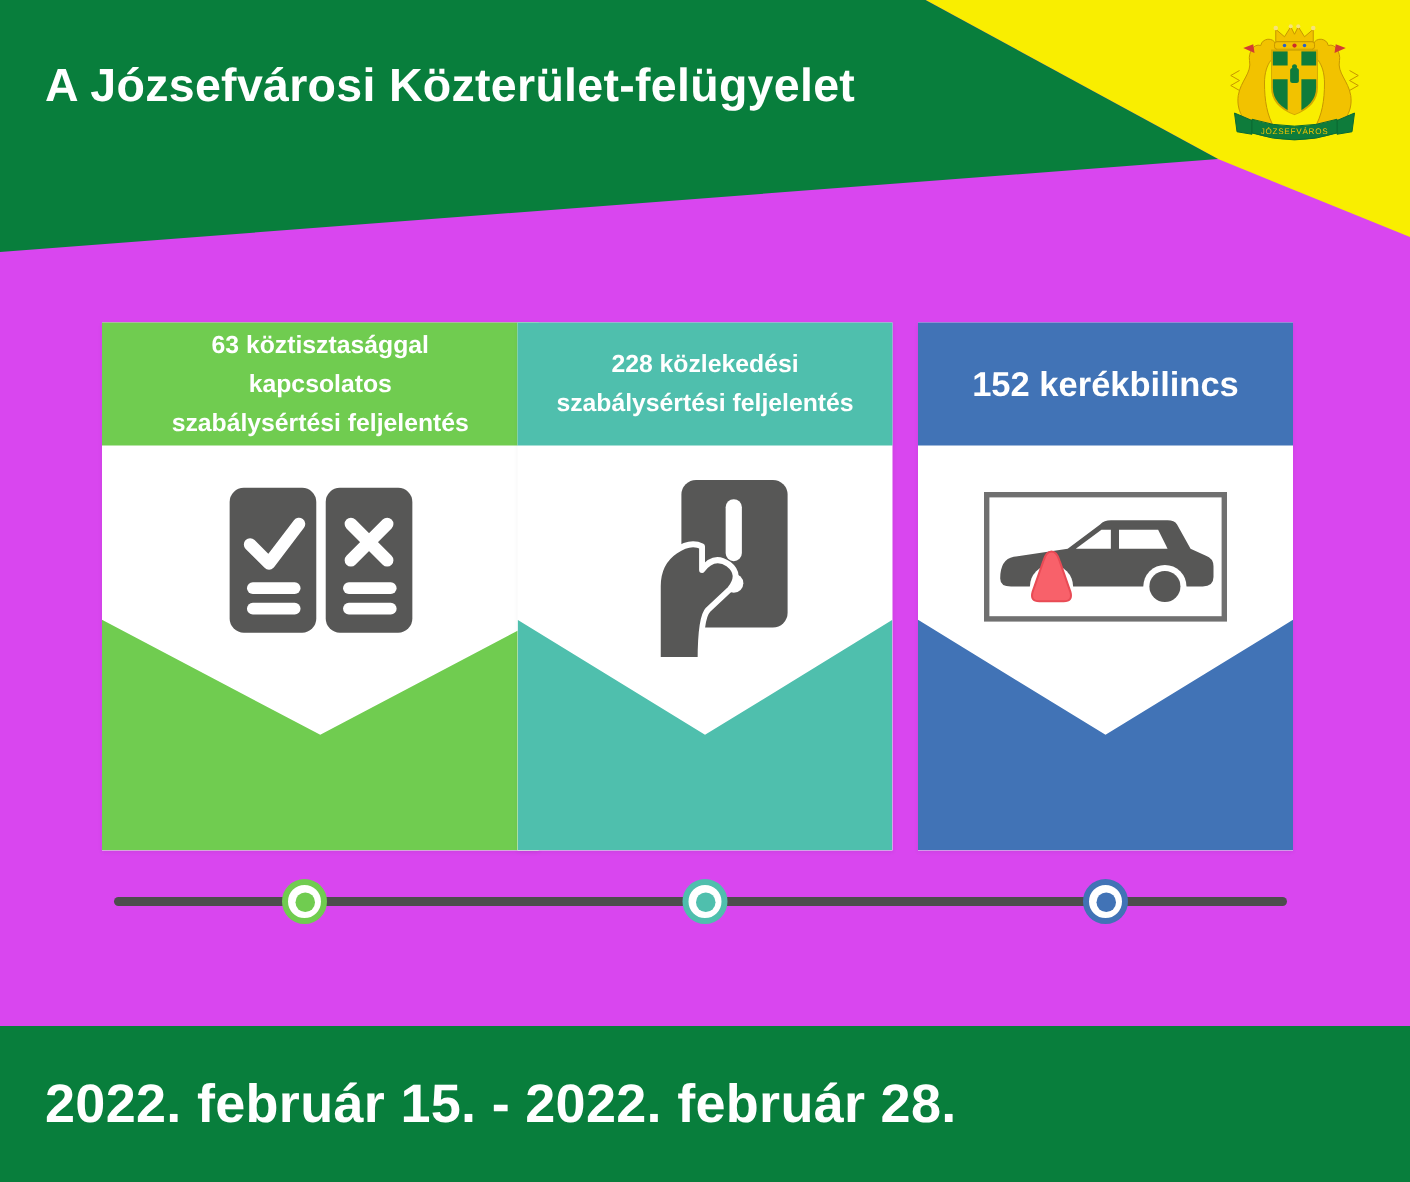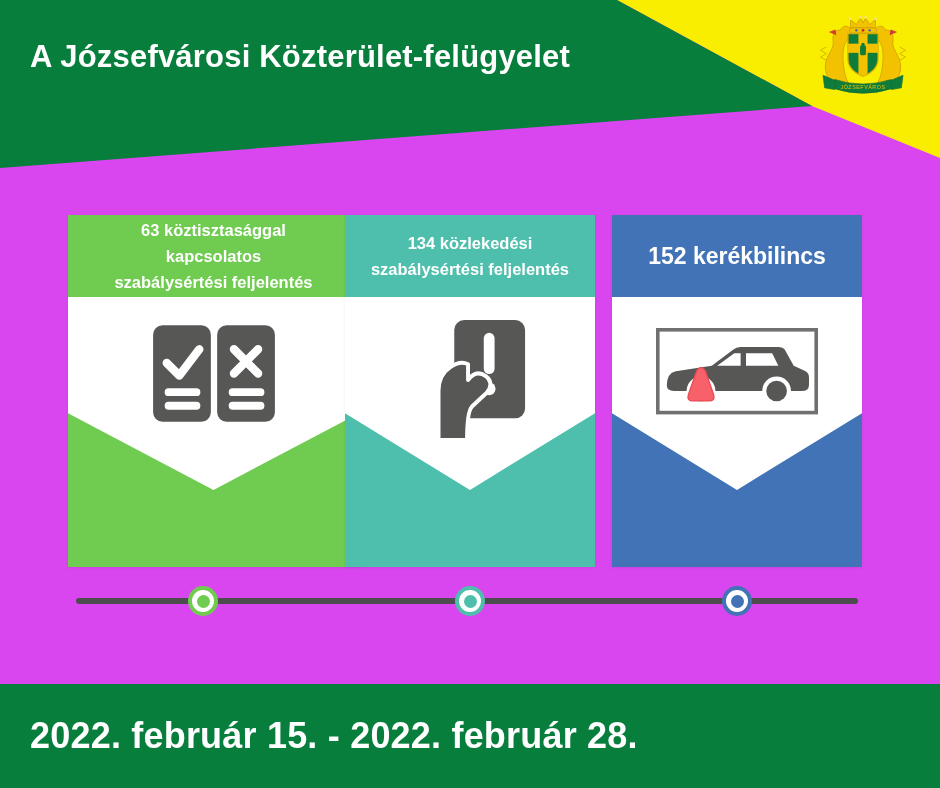--- a/index.html
+++ b/index.html
@@ -118,21 +118,21 @@
       <rect x="13" y="75" width="34" height="7.5" rx="3.7" fill="#ffffff"></rect>
       <rect x="74" y="62" width="34" height="7.5" rx="3.7" fill="#ffffff"></rect>
       <rect x="74" y="75" width="34" height="7.5" rx="3.7" fill="#ffffff"></rect>
     </svg>
   </div>
 
   <div class="card" style="left: 345px; --accent: #4fbfad;">
     <div class="flap"></div>
     <div class="card-header">
       <div class="card-lines">
-          <div>134 közlekedési</div>
+          <div>228 közlekedési</div>
           <div>szabálysértési feljelentés</div>
         </div>
     </div>
     <svg class="card-icon" style="top:105px;" width="118" height="120" viewBox="0 0 120 122">
       <rect x="44" y="0" width="72" height="100" rx="10" fill="#575756"></rect>
       <rect x="74" y="13" width="11" height="42" rx="5.5" fill="#ffffff"></rect>
       <circle cx="79.5" cy="70" r="6.5" fill="#ffffff"></circle>
       <path d="M28,122 L28,72 Q28,56 40,48 Q50,41 58,45 L58,61 Q66,50 76,57 Q85,64 77,74 L62,88 Q57,93 57,122 Z" fill="#575756" stroke="#ffffff" stroke-width="4" stroke-linejoin="round"></path>
     </svg>
   </div>

